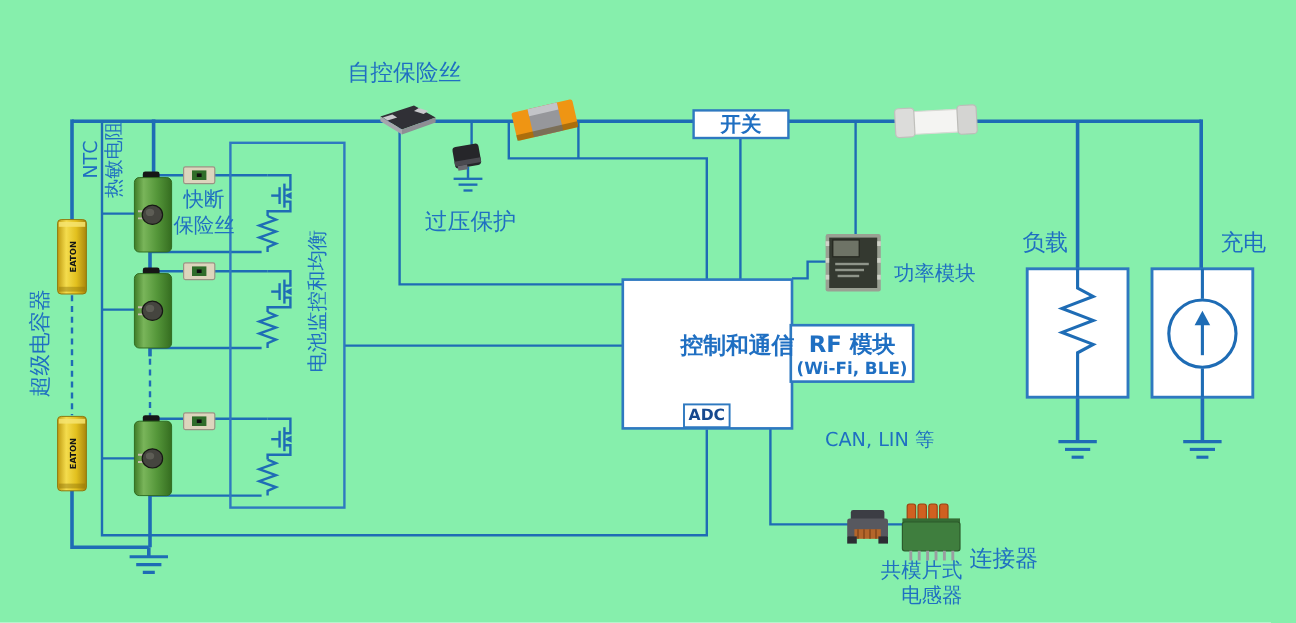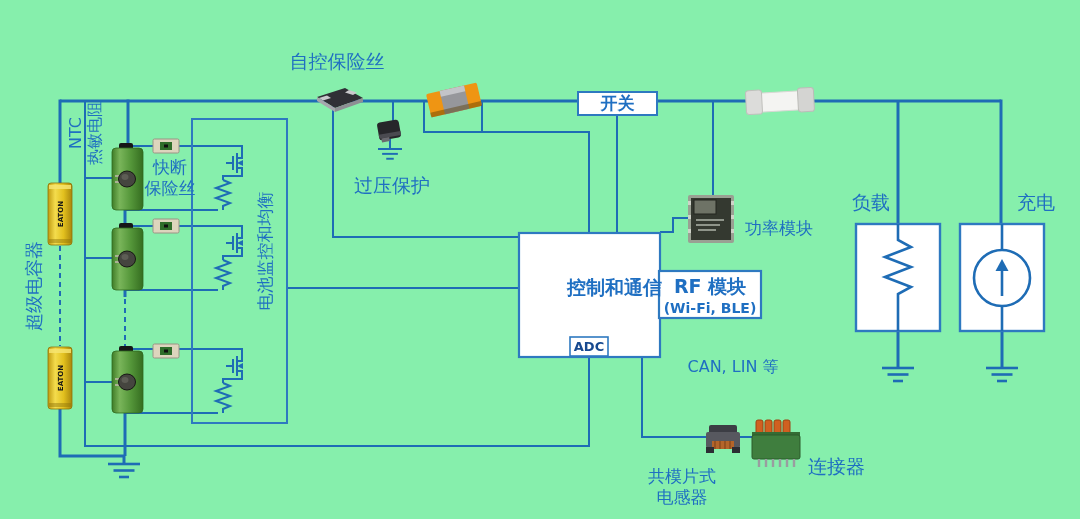--- a/index.html
+++ b/index.html
@@ -262,18 +262,18 @@
 <div class="lbl ctr" style="left:841px;top:192px;width:60px;font-size:19px;">负载</div>
 
 <div class="lbl ctr" style="left:1006px;top:192px;width:60px;font-size:19px;">充电</div>
 
 <div class="lbl ctr" style="left:663px;top:357px;width:140px;font-size:16px;line-height:20px;">
   <div>CAN, LIN 等</div>
 </div>
 
 <div class="lbl" style="left:808px;top:408px;font-size:19px;margin-top:48px;">连接器</div>
 
-<div class="lbl ctr" style="left:622px;top:466px;width:120px;font-size:17px;line-height:21px;">
+<div class="lbl ctr" style="left:682px;top:466px;width:120px;font-size:17px;line-height:21px;text-align:right;">
   <div>共模片式</div>
   <div>电感器</div>
 </div>
 
 </div>
 
 </body></html>

